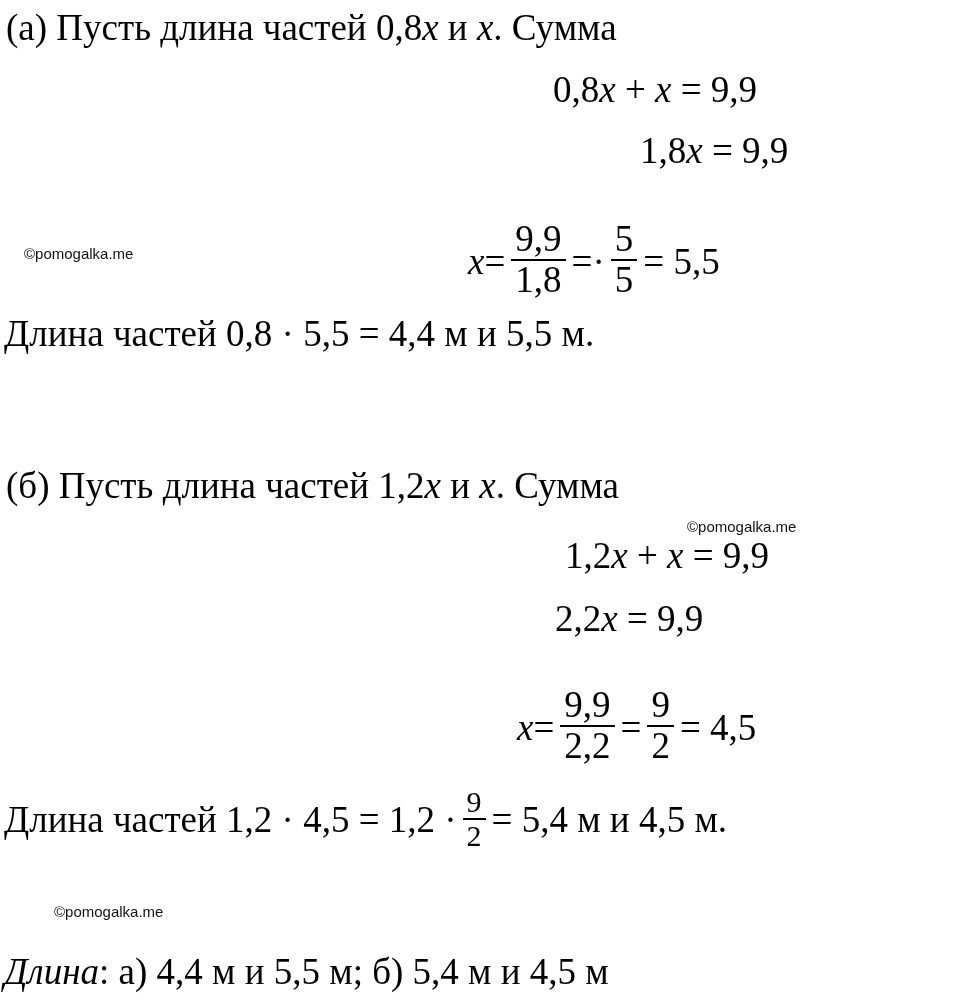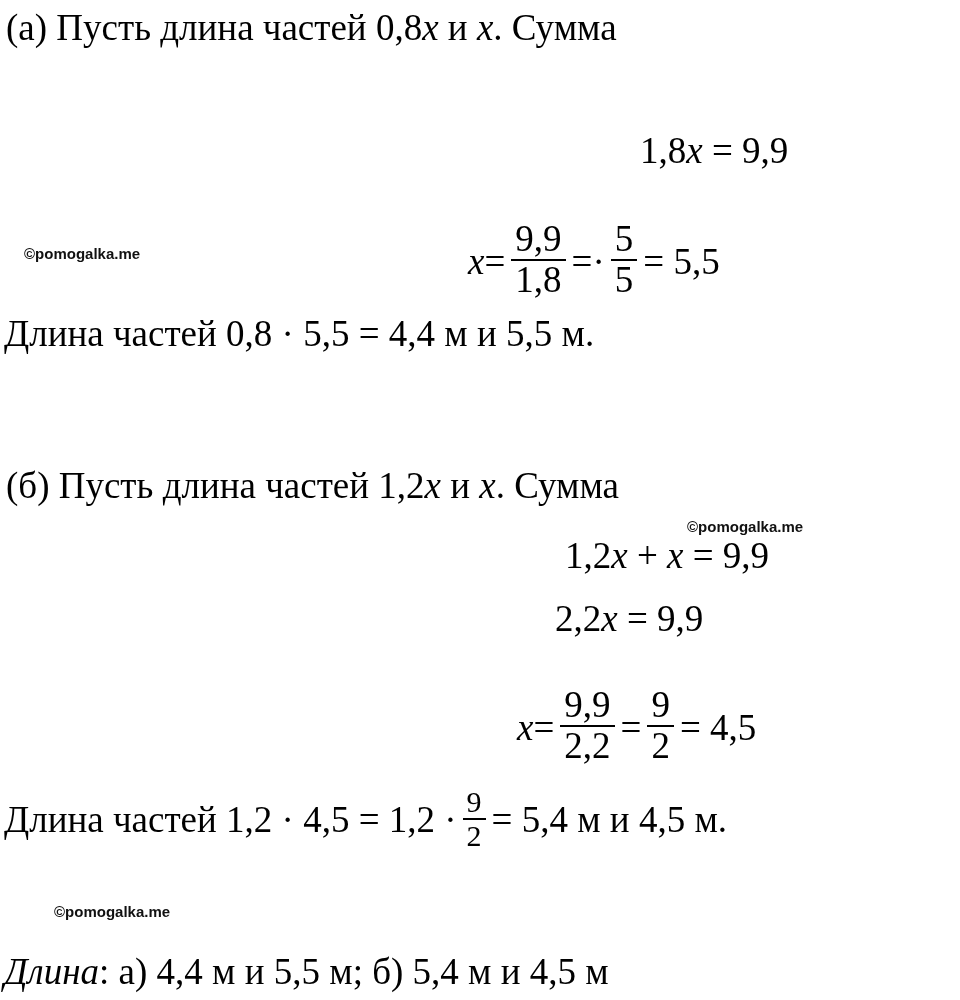--- a/index.html
+++ b/index.html
@@ -68,40 +68,43 @@
   }
 
   .mid {
     display: inline-block;
     vertical-align: middle;
   }
 
   .wm {
     position: absolute;
     font-family: "Liberation Sans", sans-serif;
-    font-weight: bold;
+    font-weight: normal;
     font-size: 15px;
     color: #111111;
     letter-spacing: 0px;
     white-space: nowrap;
   }
 
   .answer {
     font-style: italic;
   }
 </style>
 </head>
 <body>
 
 <div class="page">
 
   <div class="line txt" style="left:6px; top:8px;">
     <span>(а) Пусть длина частей 0,8</span><span class="it">x</span><span> и </span><span class="it">x</span><span>. Сумма</span>
   </div>
 
+  <div class="line math" style="left:553px; top:70px;">
+    <span>0,8</span><span class="it">x</span><span> + </span><span class="it">x</span><span> = 9,9</span>
+  </div>
 
   <div class="line math" style="left:640px; top:131px;">
     <span>1,8</span><span class="it">x</span><span> = 9,9</span>
   </div>
 
   <div class="line math" style="left:468px; top:222px;">
     <span class="it mid">x</span><span class="mid"> = </span><span class="frac"><span class="num">9,9</span><span class="den">1,8</span></span><span class="mid"> = </span><span class="mid"> · </span><span class="frac"><span class="num">5</span><span class="den">5</span></span><span class="mid"> = 5,5</span>
   </div>
 
   <div class="line txt" style="left:4px; top:314px;">Длина частей 0,8 · 5,5 = 4,4 м и 5,5 м.</div>

